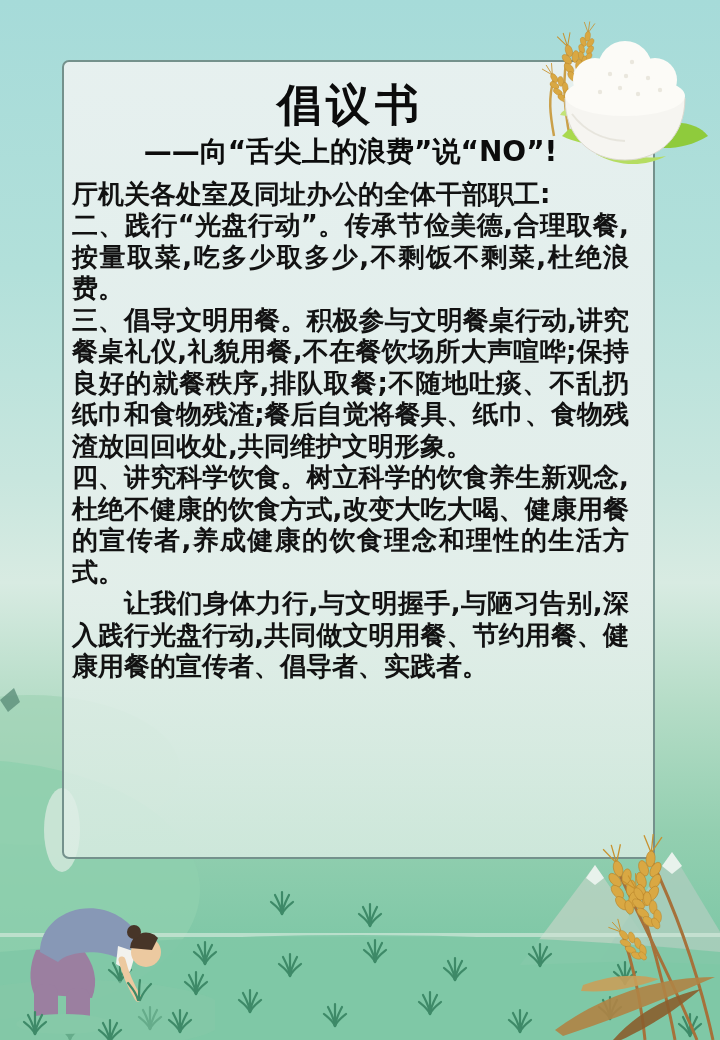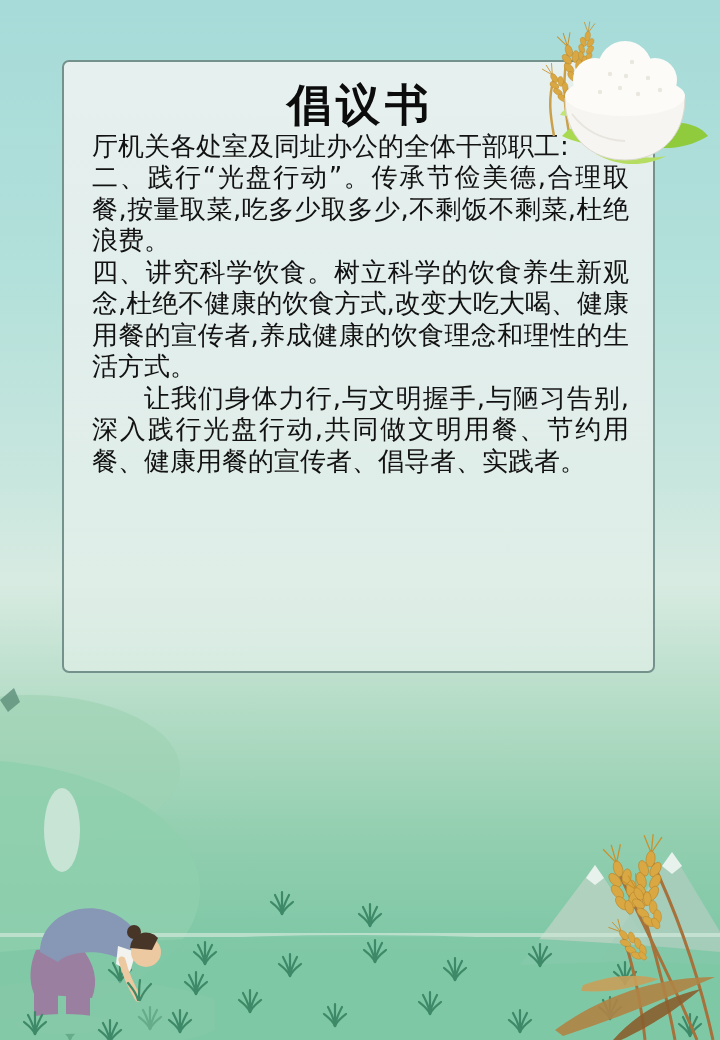--- a/index.html
+++ b/index.html
@@ -7,45 +7,45 @@
     position:relative;
     width:720px;height:1040px;
     overflow:hidden;
     font-family:"DejaVu Sans","Liberation Sans",sans-serif;
     background:linear-gradient(180deg,
       #a6dbd9 0%, #b2e0da 26%, #c8e6de 46%, #d8ebe2 56%,
       #b4dcc6 68%, #93cfb0 80%, #80c8a7 90%, #7cc8a7 100%);
   }
   .bg-svg{position:absolute;left:0;top:0;z-index:1;}
   .panel{
-    position:absolute;left:62px;top:60px;width:593px;height:613px;
+    position:absolute;left:62px;top:60px;width:593px;height:799px;
     z-index:2;
     box-sizing:border-box;
     border:2px solid #74918c;
     border-radius:7px;
     background:linear-gradient(180deg,
       rgba(233,241,240,0.96) 0%,
       rgba(229,239,236,0.90) 55%,
       rgba(222,238,230,0.78) 100%);
-    padding:18px 24px 0 28px;
+    padding:18px 24px 0 8px;
     overflow:hidden;
     color:#101010;
   }
   .title{
     margin:0;text-align:center;
     font-size:44px;font-weight:700;letter-spacing:5px;
     line-height:1.15;color:#0c0c0c;
   }
   .subtitle{
     margin:2px 0 8px 0;text-align:center;
     font-size:28px;font-weight:700;color:#0c0c0c;
   }
   .body-text p{
     margin:0;
-    font-size:26px;font-weight:400;
+    font-size:26px;font-weight:700;
     line-height:31.5px;
     text-align:justify;
     color:#121212;
   }
   .body-text p.indent{text-indent:2em;}
   .deco{position:absolute;z-index:3;pointer-events:none;}
   .deco-bowl{left:540px;top:18px;}
   .deco-farmer{left:0px;top:850px;}
   .deco-wheat{left:525px;top:825px;}
 </style>
@@ -112,24 +112,26 @@
       <use href="#tuft" x="690" y="1022"></use>
       <use href="#tuft" x="150" y="1015"></use>
       <use href="#tuft" x="70" y="1025"></use>
       <use href="#tuft" x="282" y="900"></use>
       <use href="#tuft" x="370" y="912"></use>
     </g>
   </svg>
 
   <div class="panel">
     <h1 class="title">倡议书</h1>
+    <div class="subtitle">——向“舌尖上的浪费”说“NO”!</div>
 
     <div class="body-text">
       <p>厅机关各处室及同址办公的全体干部职工:</p>
       <p>二、践行“光盘行动”。传承节俭美德,合理取餐,按量取菜,吃多少取多少,不剩饭不剩菜,杜绝浪费。</p>
+      <p>三、倡导文明用餐。积极参与文明餐桌行动,讲究餐桌礼仪,礼貌用餐,不在餐饮场所大声喧哗;保持良好的就餐秩序,排队取餐;不随地吐痰、不乱扔纸巾和食物残渣;餐后自觉将餐具、纸巾、食物残渣放回回收处,共同维护文明形象。</p>
       <p>四、讲究科学饮食。树立科学的饮食养生新观念,杜绝不健康的饮食方式,改变大吃大喝、健康用餐的宣传者,养成健康的饮食理念和理性的生活方式。</p>
       <p class="indent">让我们身体力行,与文明握手,与陋习告别,深入践行光盘行动,共同做文明用餐、节约用餐、健康用餐的宣传者、倡导者、实践者。</p>
     </div>
 
   </div>
 
   <svg class="deco deco-bowl" width="180" height="170" viewBox="0 0 180 170">
 
     <g>
       <path d="M30,120 C24,90 22,60 28,34" stroke="#caa04a" stroke-width="2.5" fill="none"></path>

